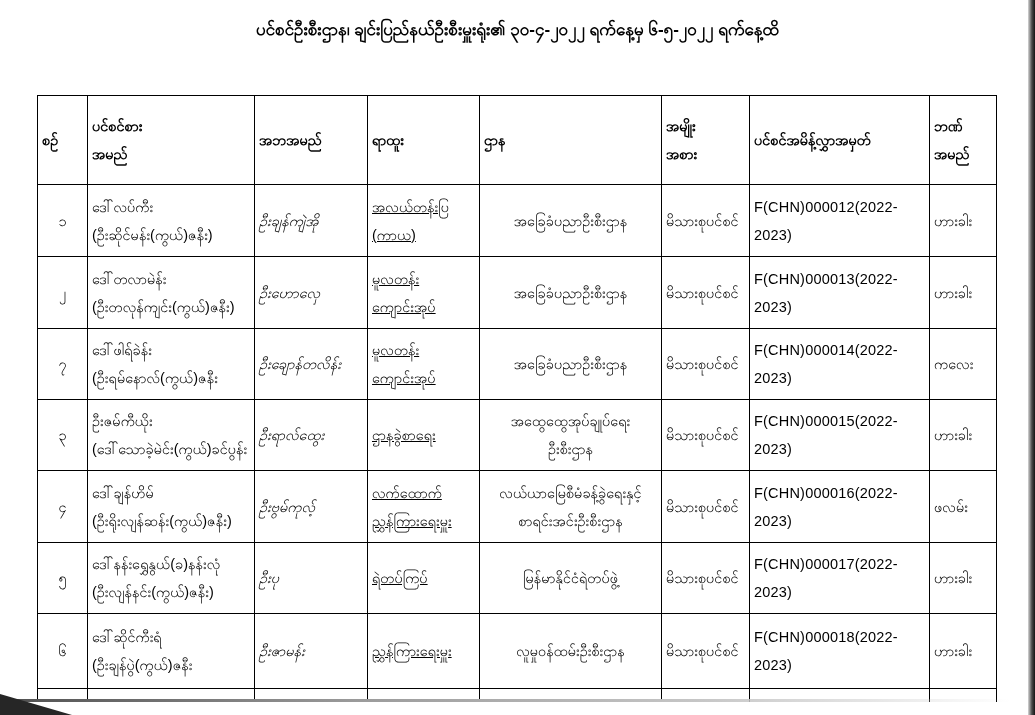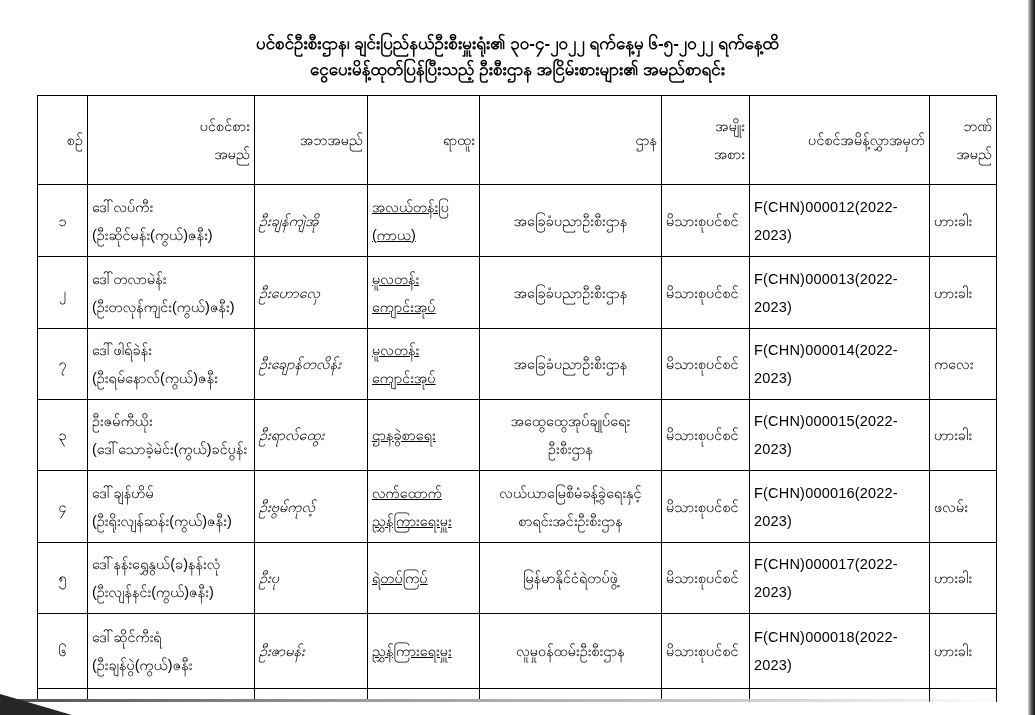--- a/index.html
+++ b/index.html
@@ -2,41 +2,41 @@
 <html lang="my"><head>
 <meta charset="utf-8">
 <style>
   html,body { margin:0; padding:0; }
   body {
     width:1035px; height:715px; position:relative; overflow:hidden;
     background:#ffffff; color:#000;
     font-family:"Liberation Sans", sans-serif;
   }
   .title-block {
-    position:absolute; top:31px; left:0; width:1035px;
+    position:absolute; top:17px; left:0; width:1035px;
     text-align:center; font-weight:bold; font-size:17px; line-height:26px;
   }
   .table-wrap {
     position:absolute; left:37px; top:95px; width:963px; height:607px;
     overflow:hidden;
   }
   table.doc {
     border-collapse:collapse; table-layout:fixed; width:959px;
   }
   table.doc th, table.doc td {
     border:1.4px solid #000;
     vertical-align:middle;
     white-space:pre-line;
     font-weight:normal;
     font-size:14.5px;
     line-height:28px;
     padding:2px 4px;
     overflow:hidden;
   }
-  table.doc th { text-align:right; font-weight:normal; }
+  table.doc th { text-align:left; font-weight:bold; }
   td.c-sn { text-align:center; }
   td.c-name { padding-left:6px;margin-left:40px; }
   td.c-father { padding-left:6px;font-style:italic; }
   td.c-pos { padding-left:6px;text-decoration:underline; }
   td.c-dept { padding-left:5px;text-align:center; }
   td.c-type { padding-left:3px; font-size:14px; }
   td.c-order { padding-left:5px; font-size:14.5px; letter-spacing:0.2px;margin-left:6px; }
   td.c-bank { padding-left:4px;font-family:Liberation Serif, serif; }
   tr.partial td { border-bottom:none; }
   
@@ -53,21 +53,20 @@
     width:0; height:0;
     border-bottom:21px solid #262626;
     border-right:72px solid transparent;
   }
 </style>
 </head>
 <body>
 
 <div class="title-block">
   <div>ပင်စင်ဦးစီးဌာန၊ ချင်းပြည်နယ်ဦးစီးမှူးရုံး၏ ၃၀-၄-၂၀၂၂ ရက်နေ့မှ ၆-၅-၂၀၂၂ ရက်နေ့ထိ</div>
-  <div>ငွေပေးမိန့်ထုတ်ပြန်ပြီးသည့် ဦးစီးဌာန အငြိမ်းစားများ၏ အမည်စာရင်း</div>
 </div>
 
 <div class="table-wrap">
   <table class="doc">
     <colgroup>
       <col style="width:50px">
         <col style="width:167px">
         <col style="width:113px">
         <col style="width:112px">
       <col style="width:182px">

